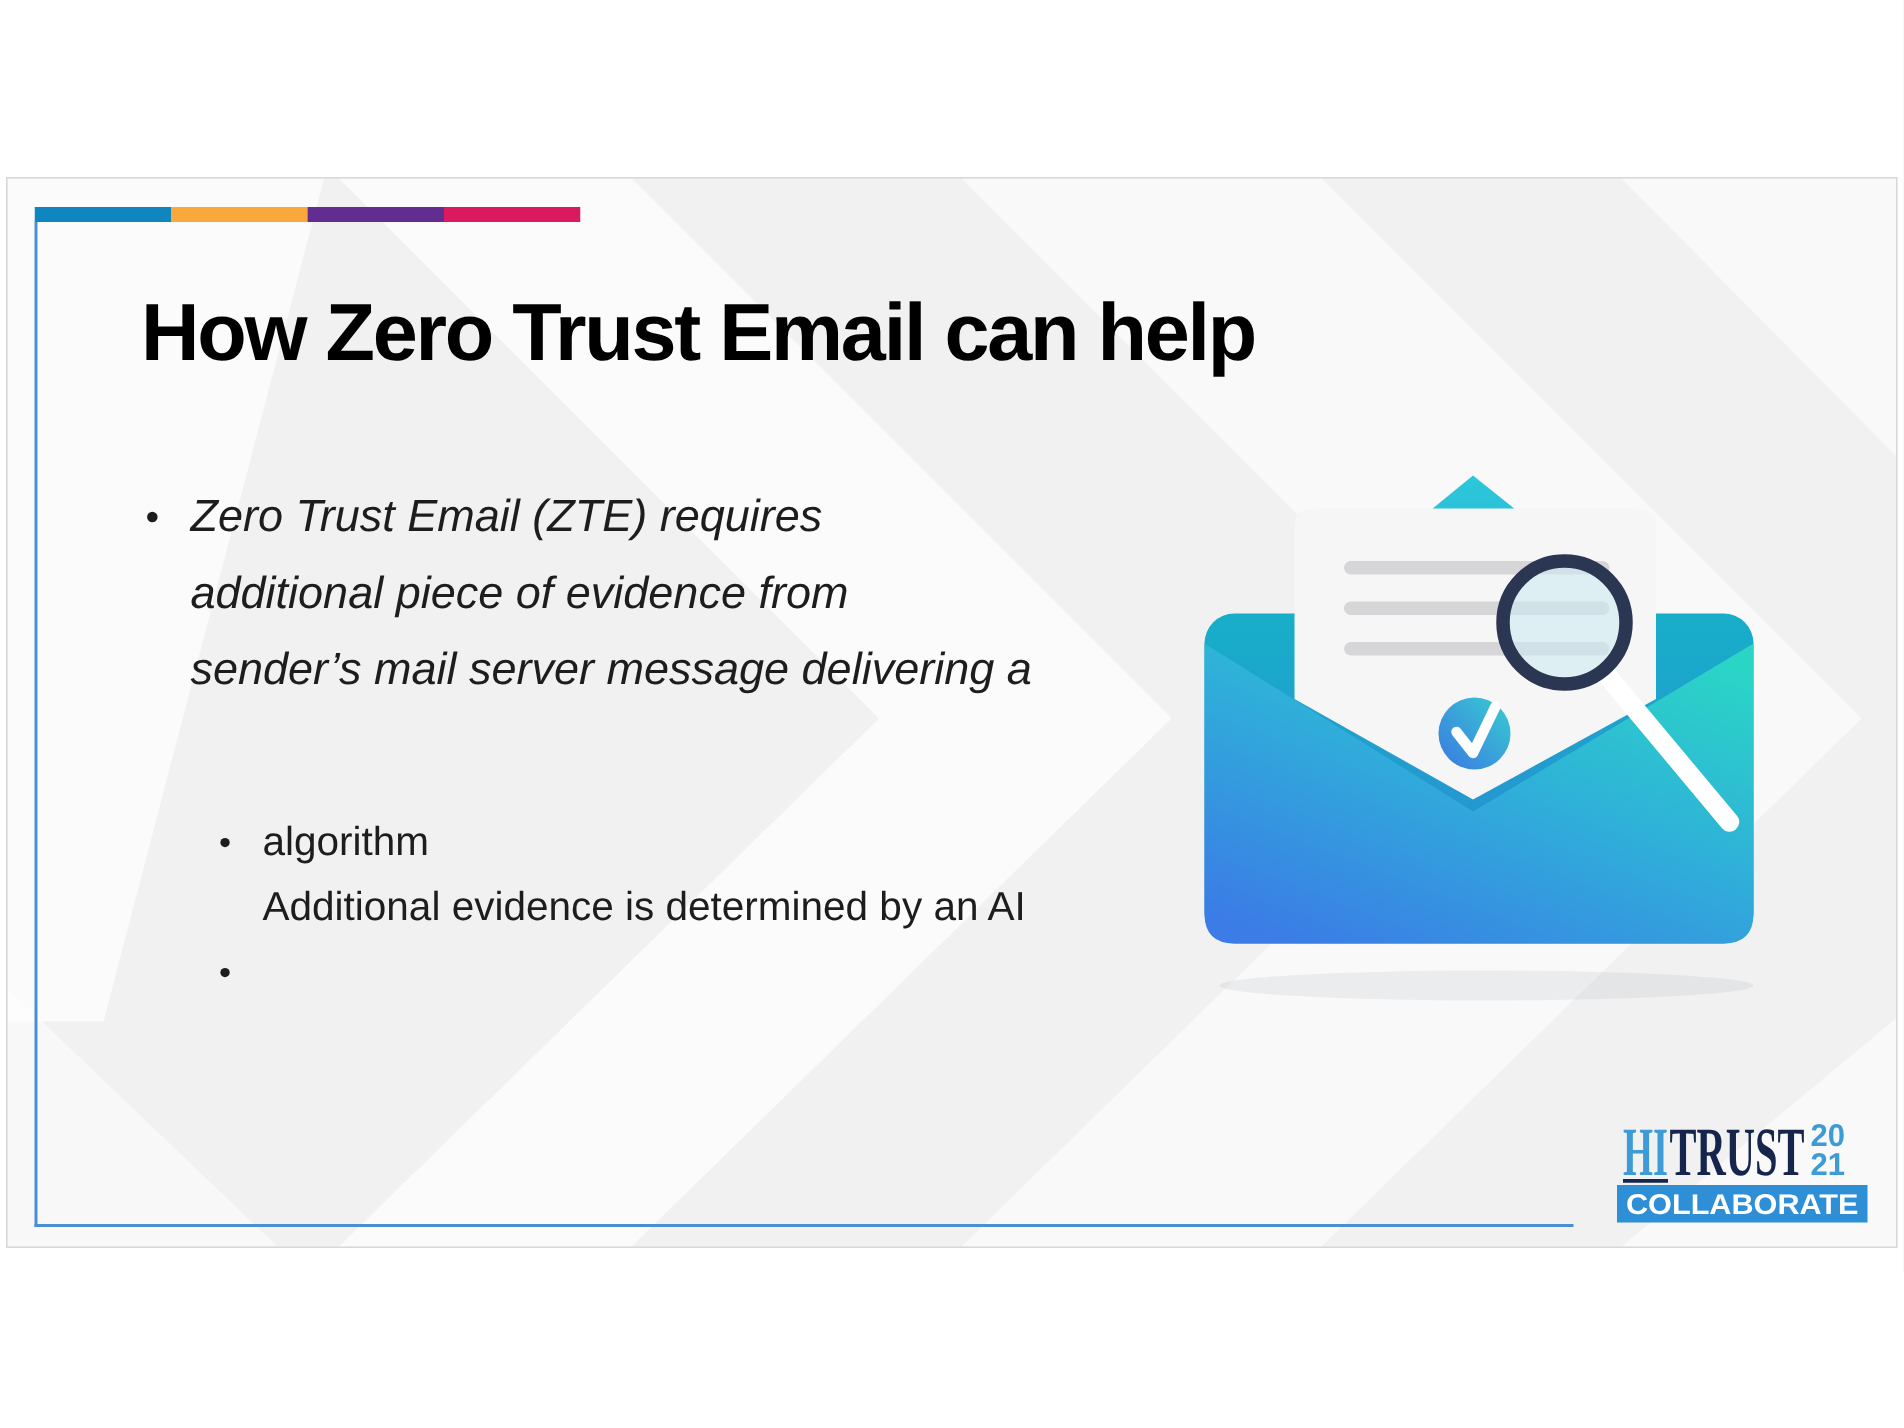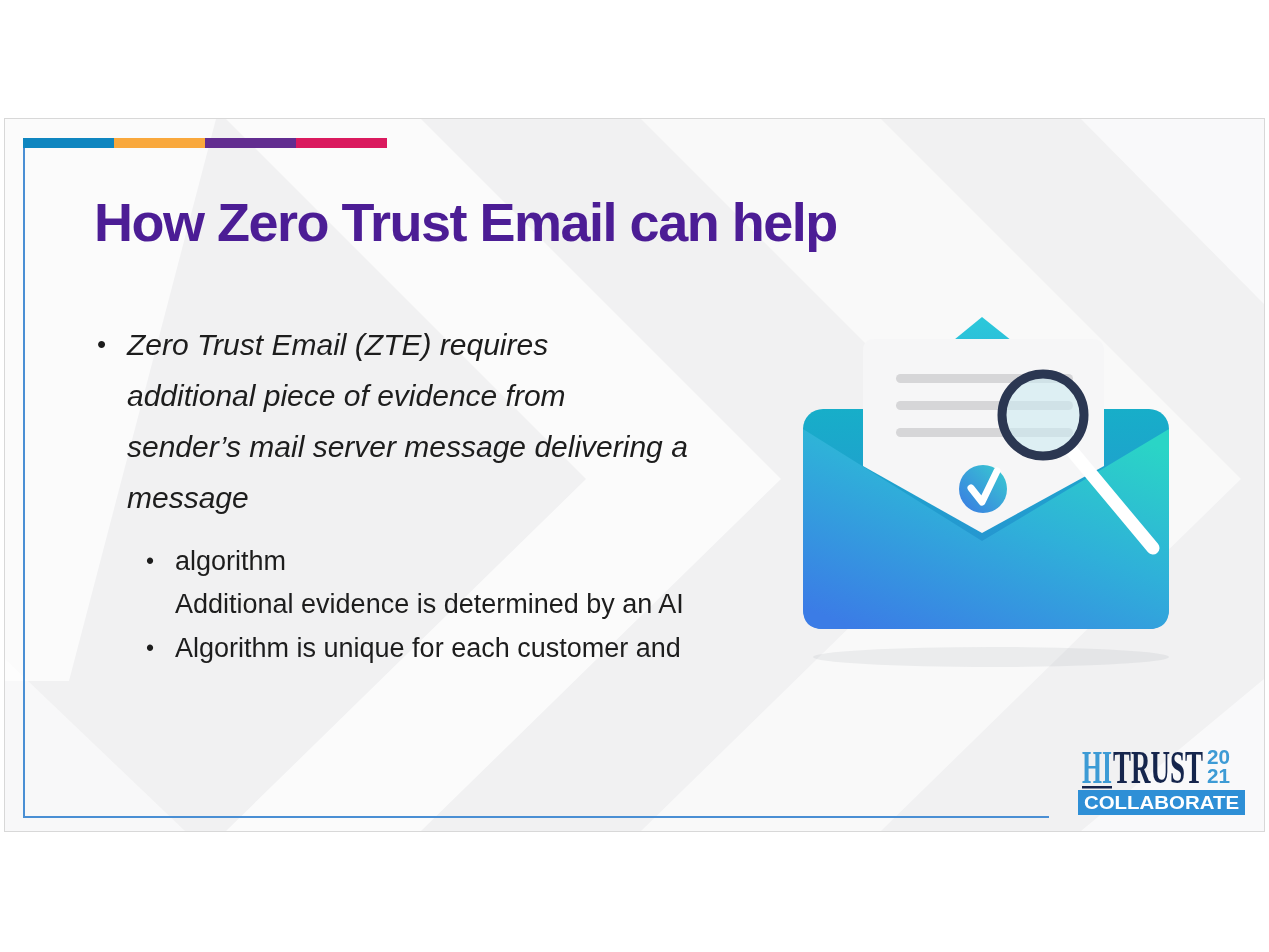--- a/index.html
+++ b/index.html
@@ -17,21 +17,21 @@
   
   .accent-bar{left:18px;top:19px;width:364px;height:10px;}
   
   .l-border{
     left:18px;top:29px;width:1024px;height:668px;
     border-left:2px solid #4a8fd4;border-bottom:2px solid #4a8fd4;
   }
   
   .title{
     left:89px;top:72px;width:1000px;
-    font-size:54px;line-height:62px;font-weight:700;color:#4c1d95;
+    font-size:54px;line-height:62px;font-weight:700;color:#000000;
     letter-spacing:-1.5px;
   }
   
   .bullet{color:#1d1d1d;}
   .bullet .marker{position:absolute;left:0;top:0;}
   .bullet-main{left:92px;top:200px;width:680px;font-size:30px;}
   .bullet-main .line{line-height:51px;}
   .bullet-main .marker{font-size:26px;line-height:51px;}
   .bullet-main .lines{padding-left:30px;font-style:italic;}
   .bullet-sub{width:640px;font-size:27px;}
@@ -69,36 +69,34 @@
   <div class="abs l-border"></div>
 
   <div class="abs title">How Zero Trust Email can help</div>
 
   <div class="abs bullet bullet-main">
     <span class="marker">•</span>
     <div class="lines">
       <div class="line">Zero Trust Email (ZTE) requires</div>
       <div class="line">additional piece of evidence from</div>
       <div class="line">sender’s mail server message delivering a</div>
-      <div class="line">message</div>
     </div>
   </div>
 
   <div class="abs bullet bullet-sub bullet-sub1">
     <span class="marker">•</span>
     <div class="lines">
       <div class="line">algorithm</div>
       <div class="line">Additional evidence is determined by an AI</div>
     </div>
   </div>
 
   <div class="abs bullet bullet-sub bullet-sub2">
     <span class="marker">•</span>
     <div class="lines">
-      <div class="line">Algorithm is unique for each customer and</div>
     </div>
   </div>
 
   <svg class="abs illustration" viewBox="0 0 380 360" xmlns="http://www.w3.org/2000/svg">
     <defs>
       <linearGradient id="gradFlap" x1="0" y1="0" x2="0" y2="1">
         <stop offset="0" stop-color="#2bc8da"></stop>
           <stop offset="1" stop-color="#2f9ed9"></stop>
       </linearGradient>
       <linearGradient id="gradInterior" x1="0" y1="0" x2="0" y2="1">

